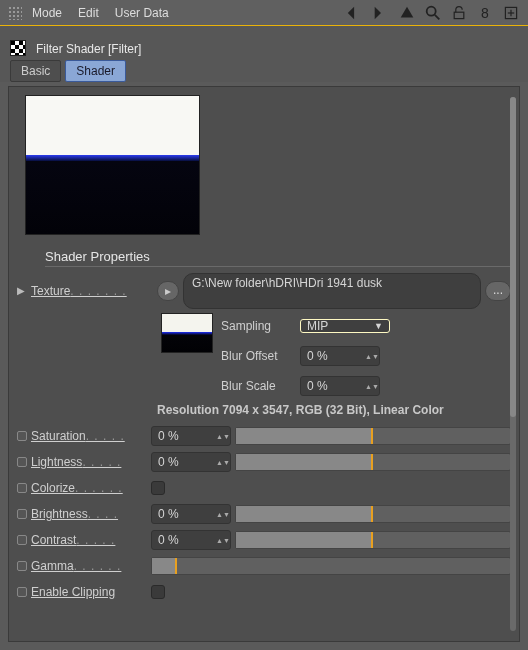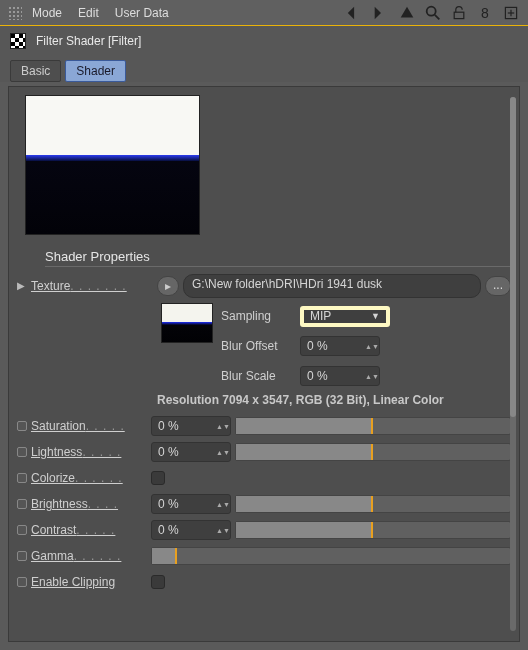--- a/index.html
+++ b/index.html
@@ -27,21 +27,21 @@
     background-image: radial-gradient(#999 1px, transparent 1px);
     background-size: 4px 4px;
     margin-right: 10px;
   }
   .menu-item { margin-right: 16px; color: #ddd; cursor: pointer; }
   .menubar-right { margin-left: auto; display: flex; align-items: center; gap: 8px; }
   .tool-icon { width: 18px; height: 18px; color: #222; fill: #222; display: flex; align-items: center; justify-content: center; }
   .titlebar {
     height: 30px;
     display: flex;
-    align-items: center;
+    align-items: flex-end;
     padding: 0 10px;
     background: #575757;
   }
   .checker-icon {
     width: 16px; height: 16px;
     background:
       linear-gradient(45deg, #fff 25%, transparent 25%, transparent 75%, #fff 75%, #fff),
       linear-gradient(45deg, #fff 25%, #000 25%, #000 75%, #fff 75%, #fff);
     background-size: 8px 8px;
     background-position: 0 0, 4px 4px;
@@ -141,21 +141,21 @@
   .play-btn {
     width: 22px; height: 20px;
     background: #666;
     border: 1px solid #444;
     border-radius: 10px;
     display:flex; align-items:center; justify-content:center;
     color:#ccc;
   }
   .path-field {
     flex: 1;
-    height: 24px;
+    height: 36px;
     background: #3f3f3f;
     border: 1px solid #333;
     border-radius: 10px;
     padding: 2px 8px;
     color: #d5d5d5;
     font-size: 12px;
     overflow:hidden;
     white-space:nowrap;
   }
   .ellipsis-btn {
@@ -175,23 +175,23 @@
   .preview-small {
     width: 52px; height: 40px;
     border:1px solid #222;
     background: linear-gradient(to bottom,
       #f4f4ee 0%, #f4f4ee 48%,
       #1a2ae8 48%, #060618 55%,
       #030308 55%, #010104 100%);
     margin-right:4px;
   }
   .dropdown {
-    width: 90px; height: 21px;
+    width: 90px; height: 14px;
     background: #3f3f3f;
-    border:4px solid #fef9c3;
+    border:1px solid #fef9c3;
     border-radius:3px;
     color:#d5d5d5;
     padding: 2px 6px;
     display:flex;
     align-items:center;
     justify-content:space-between;
   }
   .spinbox {
     width: 80px; height: 20px;
     background: #3f3f3f;

